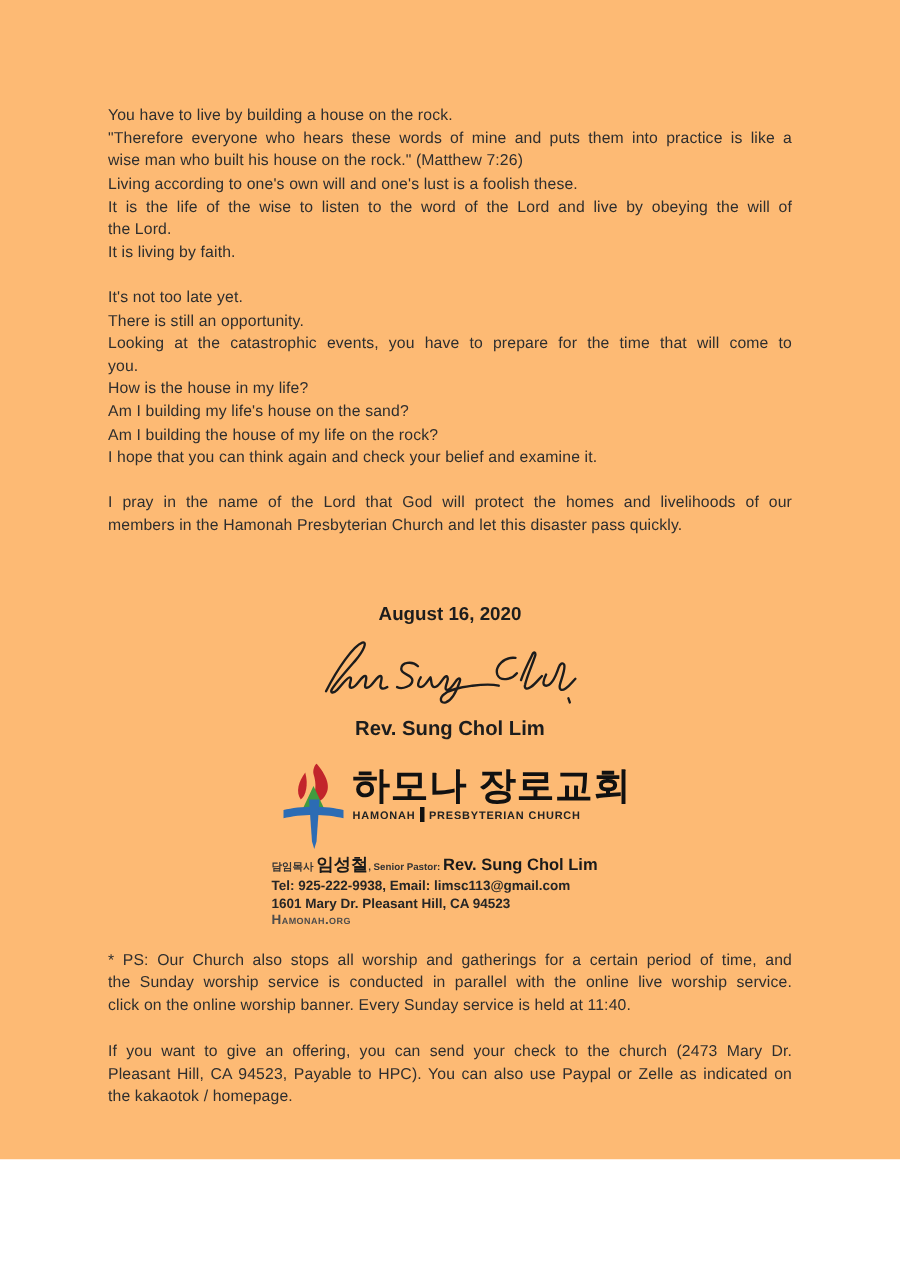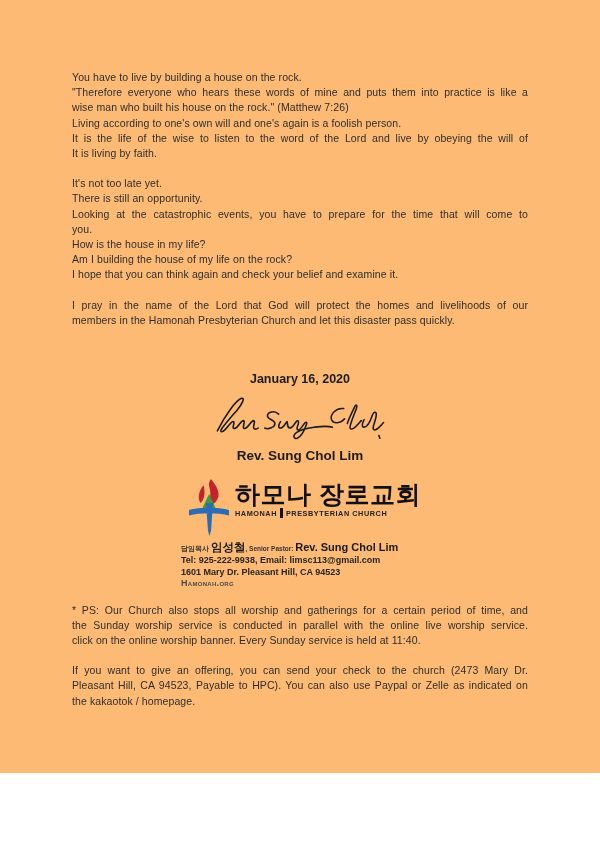--- a/index.html
+++ b/index.html
@@ -113,41 +113,43 @@
 </head>
 <body>
 
 <div class="page">
   <div class="content">
 
     <div class="para">
       <div class="ln">You have to live by building a house on the rock.</div>
       <div class="ln js">"Therefore everyone who hears these words of mine and puts them into practice is like a</div>
       <div class="ln">wise man who built his house on the rock." (Matthew 7:26)</div>
-      <div class="ln">Living according to one's own will and one's again is a foolish person.</div>
+      <div class="ln">Living according to one's own will and one's lust is a foolish these.</div>
       <div class="ln js">It is the life of the wise to listen to the word of the Lord and live by obeying the will of</div>
+      <div class="ln">the Lord.</div>
       <div class="ln">It is living by faith.</div>
     </div>
 
     <div class="para">
       <div class="ln">It's not too late yet.</div>
       <div class="ln">There is still an opportunity.</div>
       <div class="ln js">Looking at the catastrophic events, you have to prepare for the time that will come to</div>
       <div class="ln">you.</div>
       <div class="ln">How is the house in my life?</div>
+      <div class="ln">Am I building my life's house on the sand?</div>
       <div class="ln">Am I building the house of my life on the rock?</div>
       <div class="ln">I hope that you can think again and check your belief and examine it.</div>
     </div>
 
     <div class="para">
       <div class="ln js">I pray in the name of the Lord that God will protect the homes and livelihoods of our</div>
       <div class="ln">members in the Hamonah Presbyterian Church and let this disaster pass quickly.</div>
     </div>
 
-    <div class="date-line">January 16, 2020</div>
+    <div class="date-line">August 16, 2020</div>
 
     <div class="sig-wrap">
       <svg width="186" height="52" viewBox="0 0 190 56">
         <g fill="none" stroke="#1c1c1c" stroke-width="1.7" stroke-linecap="round" stroke-linejoin="round">
           <path d="M6,44 C14,28 26,11 32,9 C36,8 33,15 27,22 C20,30 12,39 10,43 C9,45 11,46 14,43 C18,39 21,34 23,34 C25,34 23,38 23,40 C23,42 25,42 27,40 C30,37 32,33 34,33 C36,33 34,38 34,40 C34,42 36,42 38,40 C41,37 43,33 45,33 C47,33 45,38 45,40 C45,42 47,43 50,41"></path>
           <path d="M72,26 C68,22 60,23 60,28 C60,32 68,32 68,36 C68,40 61,43 57,41 M74,34 C72,37 71,41 74,41 C77,41 79,36 81,34 C82,37 81,41 84,41 C87,41 89,36 91,34 C93,32 94,34 93,37 C92,40 91,43 93,43 C95,43 97,40 99,37 C101,34 103,34 102,37 C100,43 97,50 92,52 C88,53 87,49 91,46 C96,42 104,41 111,40 C119,39 126,39 130,40"></path>
           <path d="M142,20 C134,19 127,26 129,32 C131,37 139,36 143,31 M146,36 C148,30 152,22 154,18 C155,15 157,16 156,19 C154,25 150,34 149,39 C148,42 150,43 153,41 C156,39 159,35 161,33 M164,32 C162,36 161,40 164,40 C168,40 171,33 173,27 C174,24 176,23 177,25 C178,28 175,35 174,39 C173,43 175,44 178,42 C181,40 183,37 185,35"></path>
           <path d="M180,49 L181,52"></path>
         </g>
       </svg>

